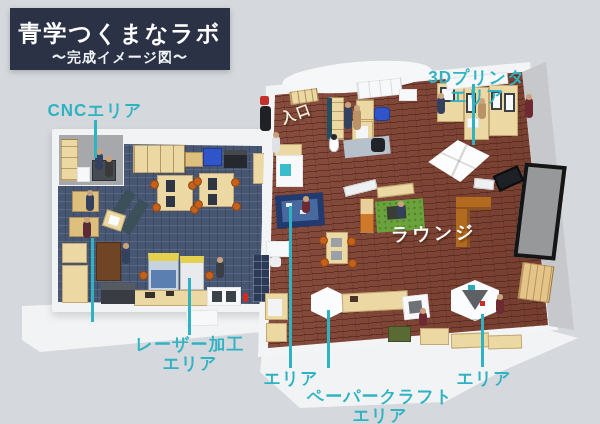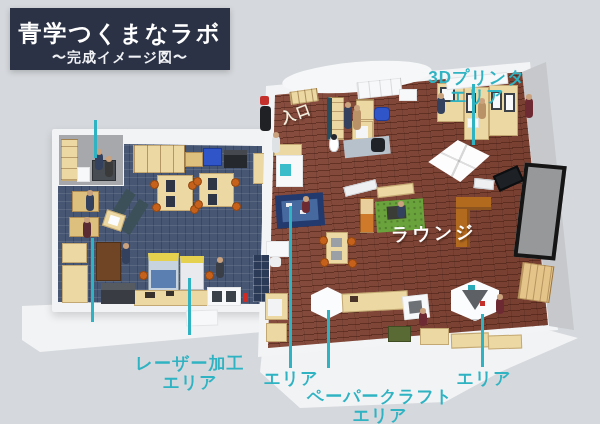--- a/index.html
+++ b/index.html
@@ -198,25 +198,26 @@
   <div class="abs person" style="left:496px;top:298px;height:16px;background:#6e2a33;"></div>
 
   <div class="abs lead" style="left:94px;top:120px;height:38px;"></div>
   <div class="abs lead" style="left:472px;top:84px;height:61px;"></div>
   <div class="abs lead" style="left:91px;top:238px;height:84px;"></div>
   <div class="abs lead" style="left:188px;top:278px;height:57px;"></div>
   <div class="abs lead" style="left:289px;top:206px;height:162px;"></div>
   <div class="abs lead" style="left:327px;top:310px;height:58px;"></div>
   <div class="abs lead" style="left:481px;top:314px;height:53px;"></div>
 
+  <div class="abs lbl" style="left:95px;top:101px;">CNCエリア</div>
   <div class="abs lbl" style="left:477px;top:44px;margin-top:24px;">
     <span style="display:block;">3Dプリンタ</span>
     <span style="display:block;">エリア</span>
   </div>
-  <div class="abs lbl" style="left:190px;top:354px;">
+  <div class="abs lbl" style="left:190px;top:335px;">
     <span style="display:block;">レーザー加工</span>
     <span style="display:block;">エリア</span>
   </div>
   <div class="abs lbl" style="left:291px;top:369px;">
     <span style="display:block;">エリア</span>
   </div>
   <div class="abs lbl" style="left:380px;top:369px;margin-top:18px;">
     <span style="display:block;">ペーパークラフト</span>
     <span style="display:block;">エリア</span>
   </div>

